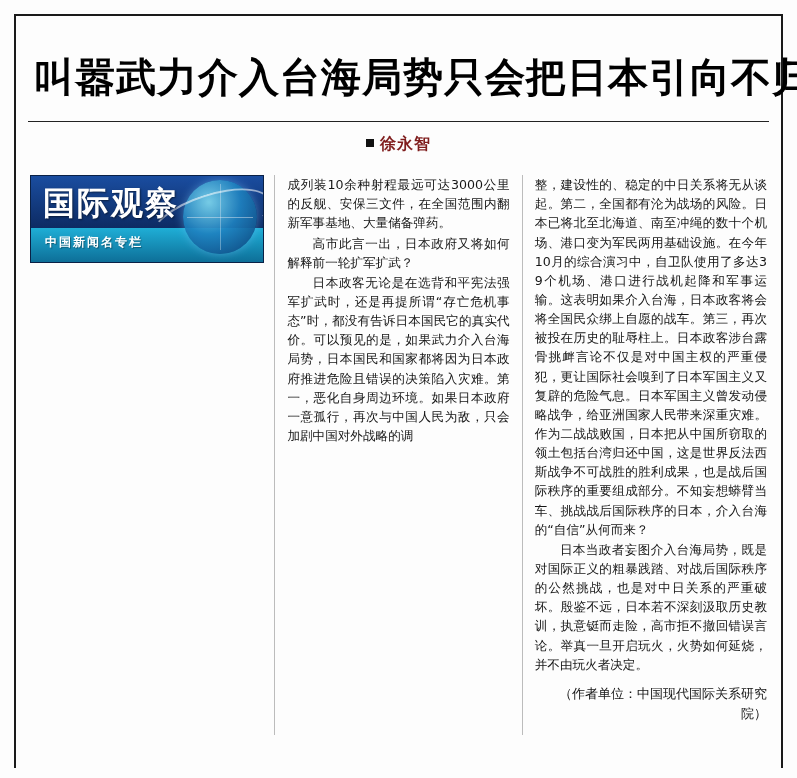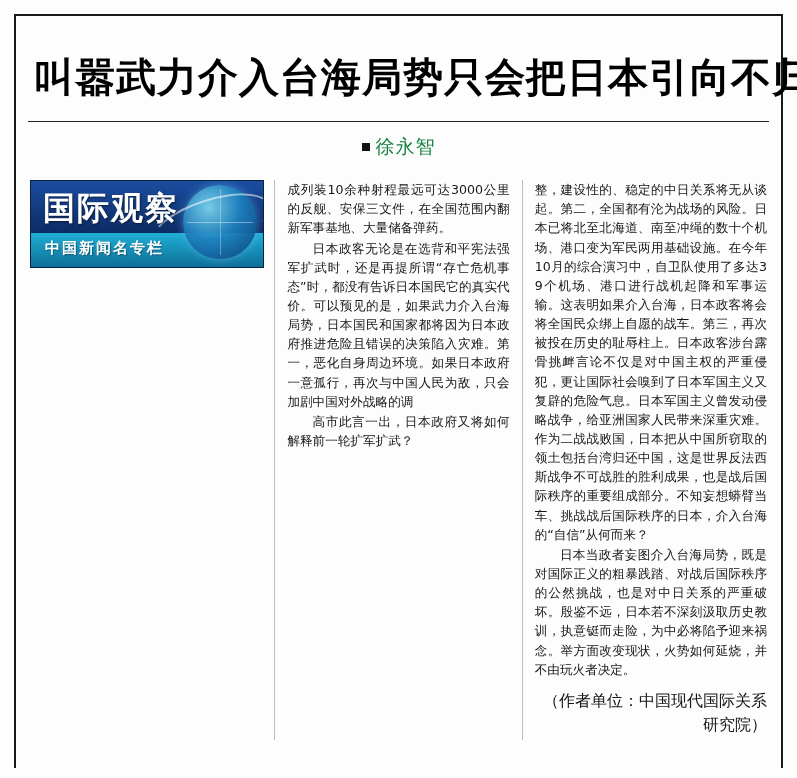--- a/index.html
+++ b/index.html
@@ -66,24 +66,24 @@
     padding: 0 6px;
     white-space: nowrap;
   }
   .headline-rule {
     margin: 20px 0 0 0;
     height: 1px;
     background: #222;
   }
   .byline {
     text-align: center;
-    font-size: 19px;
-    font-family: "DejaVu Sans", sans-serif;
-    font-weight: normal;
-    color: #15803d;
+    font-size: 16px;
+    font-family: "DejaVu Sans", sans-serif;
+    font-weight: bold;
+    color: #7f1d1d;
     margin: 12px 0 14px 0;
     letter-spacing: 1px;
   }
   .byline .sq {
     display: inline-block;
     width: 8px;
     height: 8px;
     background: #111;
     margin-right: 6px;
     position: relative;
@@ -117,21 +117,21 @@
     text-align: justify;
     text-justify: inter-character;
     text-indent: 2em;
     margin: 0 0 1px 0;
     color: #151515;
     word-break: break-all;
   }
   .para.noindent { text-indent: 0; }
   .sig {
     font-family: "DejaVu Sans", sans-serif;
-    font-size: 16px;
+    font-size: 13px;
     line-height: 1.52;
     text-align: right;
     margin-top: 10px;
     color: #151515;
     word-break: break-all;
   }
   
   .logo {
     position: relative;
     width: 100%;
@@ -199,21 +199,21 @@
     color: #ffffff;
     letter-spacing: 2px;
     text-shadow: 1px 1px 2px rgba(0,0,0,0.5);
   }
   .logo-sub {
     position: absolute;
     left: 14px;
     top: 58px;
     font-family: "DejaVu Sans", sans-serif;
     font-weight: bold;
-    font-size: 15px;
+    font-size: 12px;
     color: #ffffff;
     letter-spacing: 2px;
     text-shadow: 1px 1px 1px rgba(0,0,0,0.35);
   }
 </style>
 </head>
 <body>
 
 <div class="page">
   <div class="frame-top"></div>
@@ -239,27 +239,27 @@
           <div class="swoosh"></div>
           <div class="logo-title">国际观察</div>
           <div class="logo-sub">中国新闻名专栏</div>
         </div>
       </div>
 
       <div class="col-div"></div>
 
       <div class="col c2">
         <p class="para noindent">成列装10余种射程最远可达3000公里的反舰、安保三文件，在全国范围内翻新军事基地、大量储备弹药。</p>
+        <p class="para">高市此言一出，日本政府又将如何解释前一轮扩军扩武？</p>
         <p class="para">日本政客无论是在选背和平宪法强军扩武时，还是再提所谓“存亡危机事态”时，都没有告诉日本国民它的真实代价。可以预见的是，如果武力介入台海局势，日本国民和国家都将因为日本政府推进危险且错误的决策陷入灾难。第一，恶化自身周边环境。如果日本政府一意孤行，再次与中国人民为敌，只会加剧中国对外战略的调</p>
-        <p class="para">高市此言一出，日本政府又将如何解释前一轮扩军扩武？</p>
       </div>
 
       <div class="col-div"></div>
 
       <div class="col c3">
         <p class="para noindent">整，建设性的、稳定的中日关系将无从谈起。第二，全国都有沦为战场的风险。日本已将北至北海道、南至冲绳的数十个机场、港口变为军民两用基础设施。在今年10月的综合演习中，自卫队使用了多达39个机场、港口进行战机起降和军事运输。这表明如果介入台海，日本政客将会将全国民众绑上自愿的战车。第三，再次被投在历史的耻辱柱上。日本政客涉台露骨挑衅言论不仅是对中国主权的严重侵犯，更让国际社会嗅到了日本军国主义又复辟的危险气息。日本军国主义曾发动侵略战争，给亚洲国家人民带来深重灾难。作为二战战败国，日本把从中国所窃取的领土包括台湾归还中国，这是世界反法西斯战争不可战胜的胜利成果，也是战后国际秩序的重要组成部分。不知妄想蟒臂当车、挑战战后国际秩序的日本，介入台海的“自信”从何而来？</p>
-        <p class="para">日本当政者妄图介入台海局势，既是对国际正义的粗暴践踏、对战后国际秩序的公然挑战，也是对中日关系的严重破坏。殷鉴不远，日本若不深刻汲取历史教训，执意铤而走险，为中必将陷予迎来祸念。举方面改变现状，火势如何延烧，并不由玩火者决定。</p>
+        <p class="para">日本当政者妄图介入台海局势，既是对国际正义的粗暴践踏、对战后国际秩序的公然挑战，也是对中日关系的严重破坏。殷鉴不远，日本若不深刻汲取历史教训，执意铤而走险，高市拒不撤回错误言论。举真一旦开启玩火，火势如何延烧，并不由玩火者决定。</p>
         <p class="sig">（作者单位：中国现代国际关系研究院）</p>
       </div>
 
     </div>
   </div>
 </div>
 
 </body></html>

